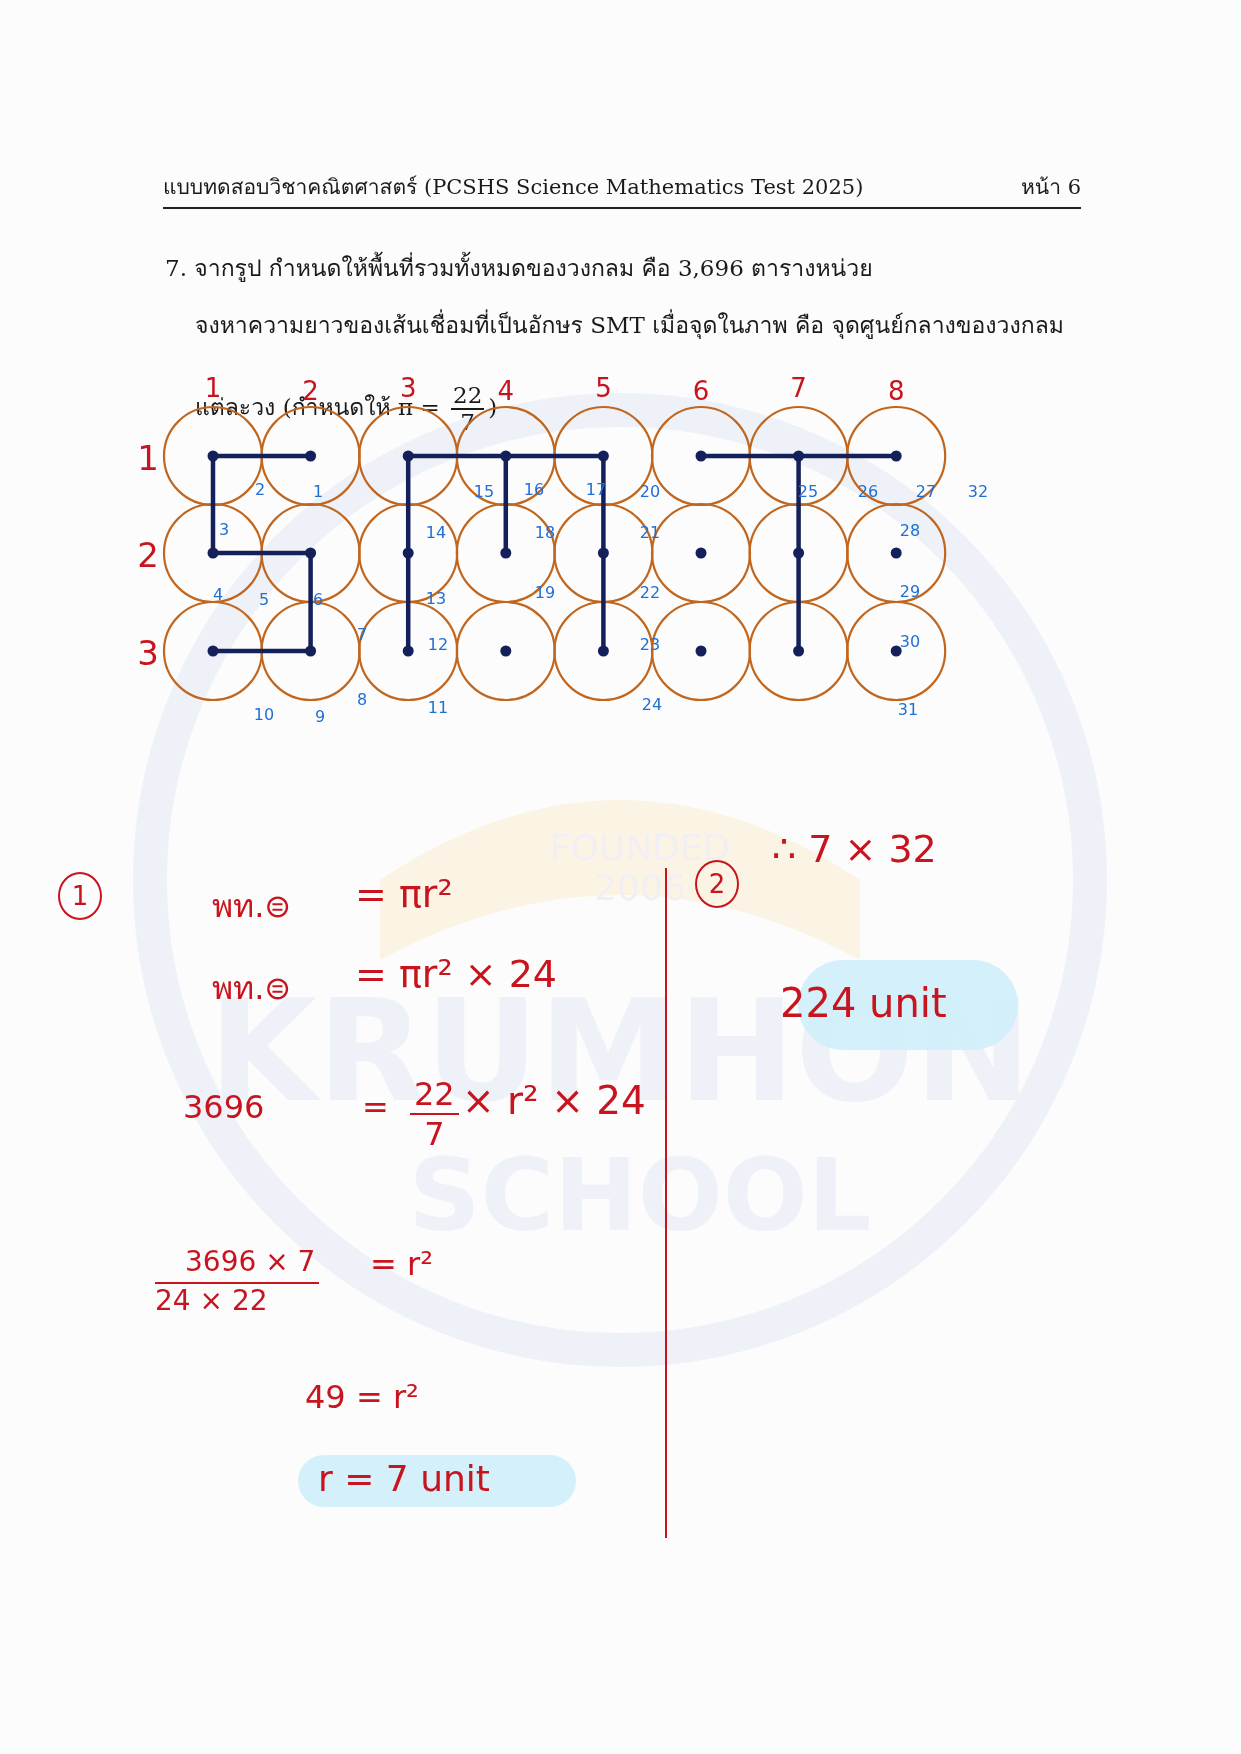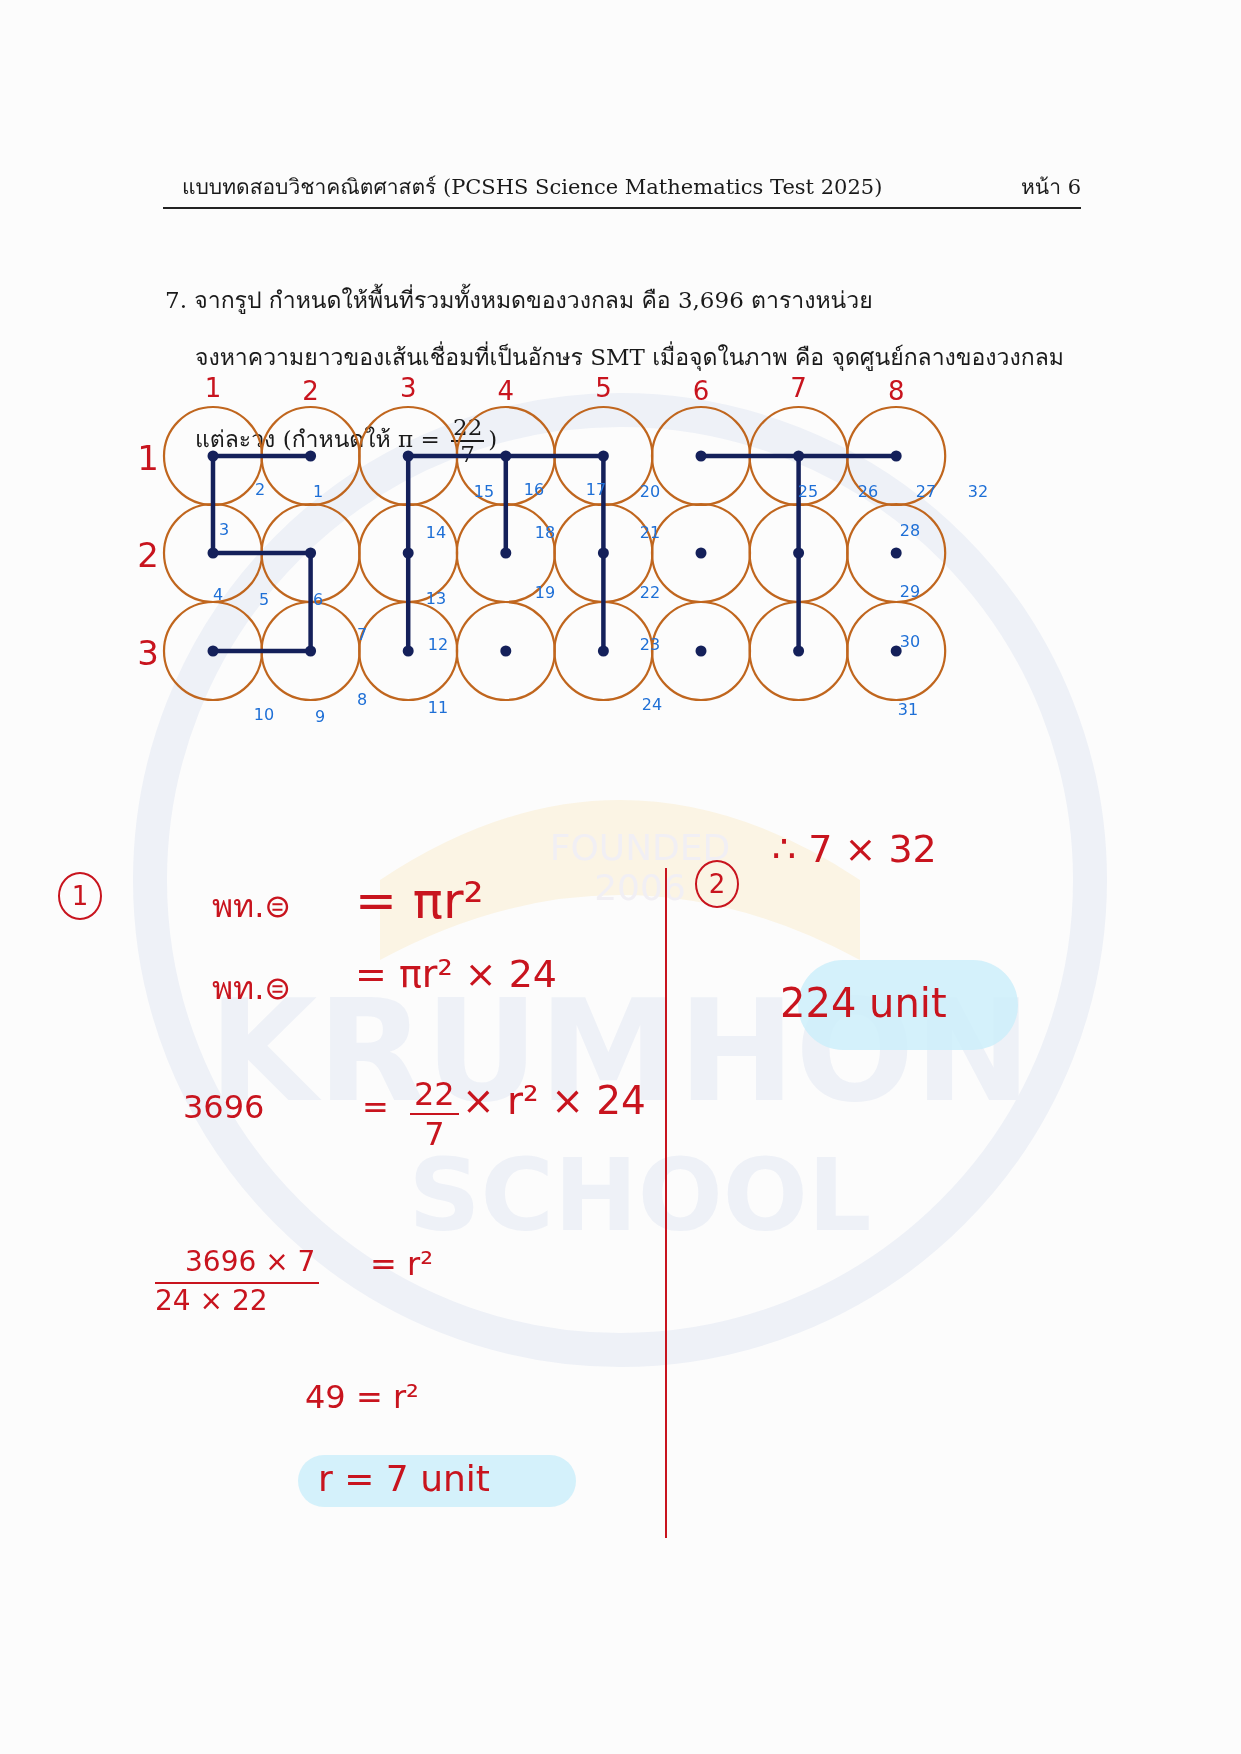--- a/index.html
+++ b/index.html
@@ -4,24 +4,24 @@
 <style>
   html, body { margin: 0; padding: 0; }
   body {
     width: 1241px; height: 1754px; position: relative; overflow: hidden;
     background: #fcfcfc;
     font-family: "DejaVu Serif", "Liberation Serif", serif;
     color: #1a1a1a;
   }
   .abs { position: absolute; }
   .watermark { position: absolute; left: 0; top: 0; width: 1241px; height: 1754px; pointer-events: none; }
-  .header-title { left: 163px; top: 170px; font-size: 21px; white-space: nowrap; margin-left: 19px; }
+  .header-title { left: 163px; top: 170px; font-size: 21px; white-space: nowrap; }
   .header-page { right: 160px; top: 170px; font-size: 21px; white-space: nowrap; text-align: center; }
   .header-rule { left: 163px; top: 207px; width: 918px; height: 2px; background: #222; }
-  .q-line { font-size: 23px; white-space: nowrap; margin-top: 32px; }
+  .q-line { font-size: 23px; white-space: nowrap; }
   .q1 { left: 165px; top: 250px; }
   .q2 { left: 195px; top: 307px; text-align: center; }
   .q3 { left: 195px; top: 383px; }
   .frac { display: inline-block; vertical-align: middle; text-align: center; margin: 0 4px; }
   .frac .num { display: block; border-bottom: 2px solid #1a1a1a; padding: 0 2px; line-height: 1.1; }
   .frac .den { display: block; line-height: 1.1; }
   .hand { font-family: "DejaVu Sans", sans-serif; color: #c8141e; white-space: nowrap; }
   .divider { left: 665px; top: 868px; width: 2px; height: 670px; background: #c8141e; }
   .circled { display: inline-block; border: 2px solid #c8141e; border-radius: 50%; width: 40px; height: 44px; text-align: center; line-height: 44px; font-size: 26px; }
   .hl { position: absolute; background: #cdeefa; border-radius: 30px; opacity: 0.85; }
@@ -154,21 +154,21 @@
     <text x="910" y="597" text-anchor="middle" font-family="DejaVu Sans, sans-serif" font-size="16" fill="#1e6fd6">29</text>
     <text x="910" y="647" text-anchor="middle" font-family="DejaVu Sans, sans-serif" font-size="16" fill="#1e6fd6">30</text>
     <text x="908" y="715" text-anchor="middle" font-family="DejaVu Sans, sans-serif" font-size="16" fill="#1e6fd6">31</text>
     <text x="978" y="497" text-anchor="middle" font-family="DejaVu Sans, sans-serif" font-size="16" fill="#1e6fd6">32</text>
   </svg>
 
 <div class="abs hand" style="left:58px;top:872px;">
   <span class="circled">1</span>
 </div>
 <div class="abs hand" style="left:212px;top:880px;font-size:32px;">พท.⊜</div>
-<div class="abs hand" style="left:355px;top:872px;font-size:50px;">= πr²</div>
+<div class="abs hand" style="left:355px;top:872px;font-size:38px;">= πr²</div>
 <div class="abs hand" style="left:212px;top:962px;font-size:32px;">พท.⊜</div>
 <div class="abs hand" style="left:355px;top:952px;font-size:38px;">= πr² × 24</div>
 
 <div class="abs hand" style="left:183px;top:1088px;font-size:32px;">3696</div>
 <div class="abs hand" style="left:362px;top:1088px;font-size:32px;">=</div>
 <div class="abs hand" style="left:410px;top:1075px;font-size:32px;text-align:center;">
   <div style="border-bottom:2px solid #c8141e;padding:0 4px;">22</div>
   <div>7</div>
 </div>
 <div class="abs hand" style="left:462px;top:1078px;font-size:39px;">× r² × 24</div>

